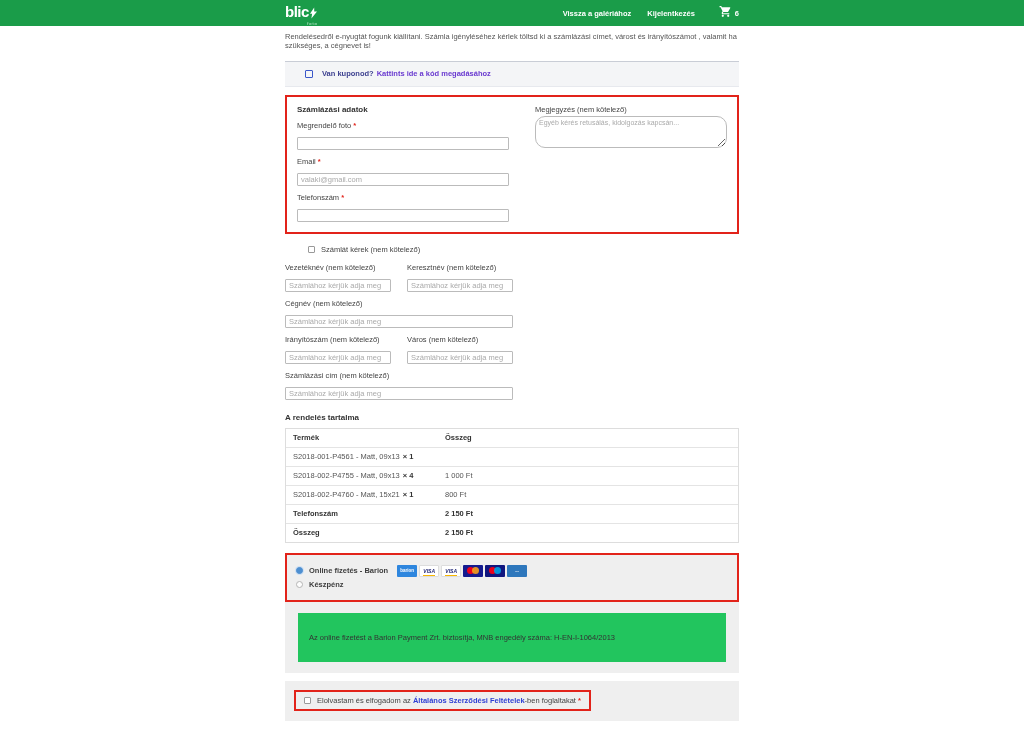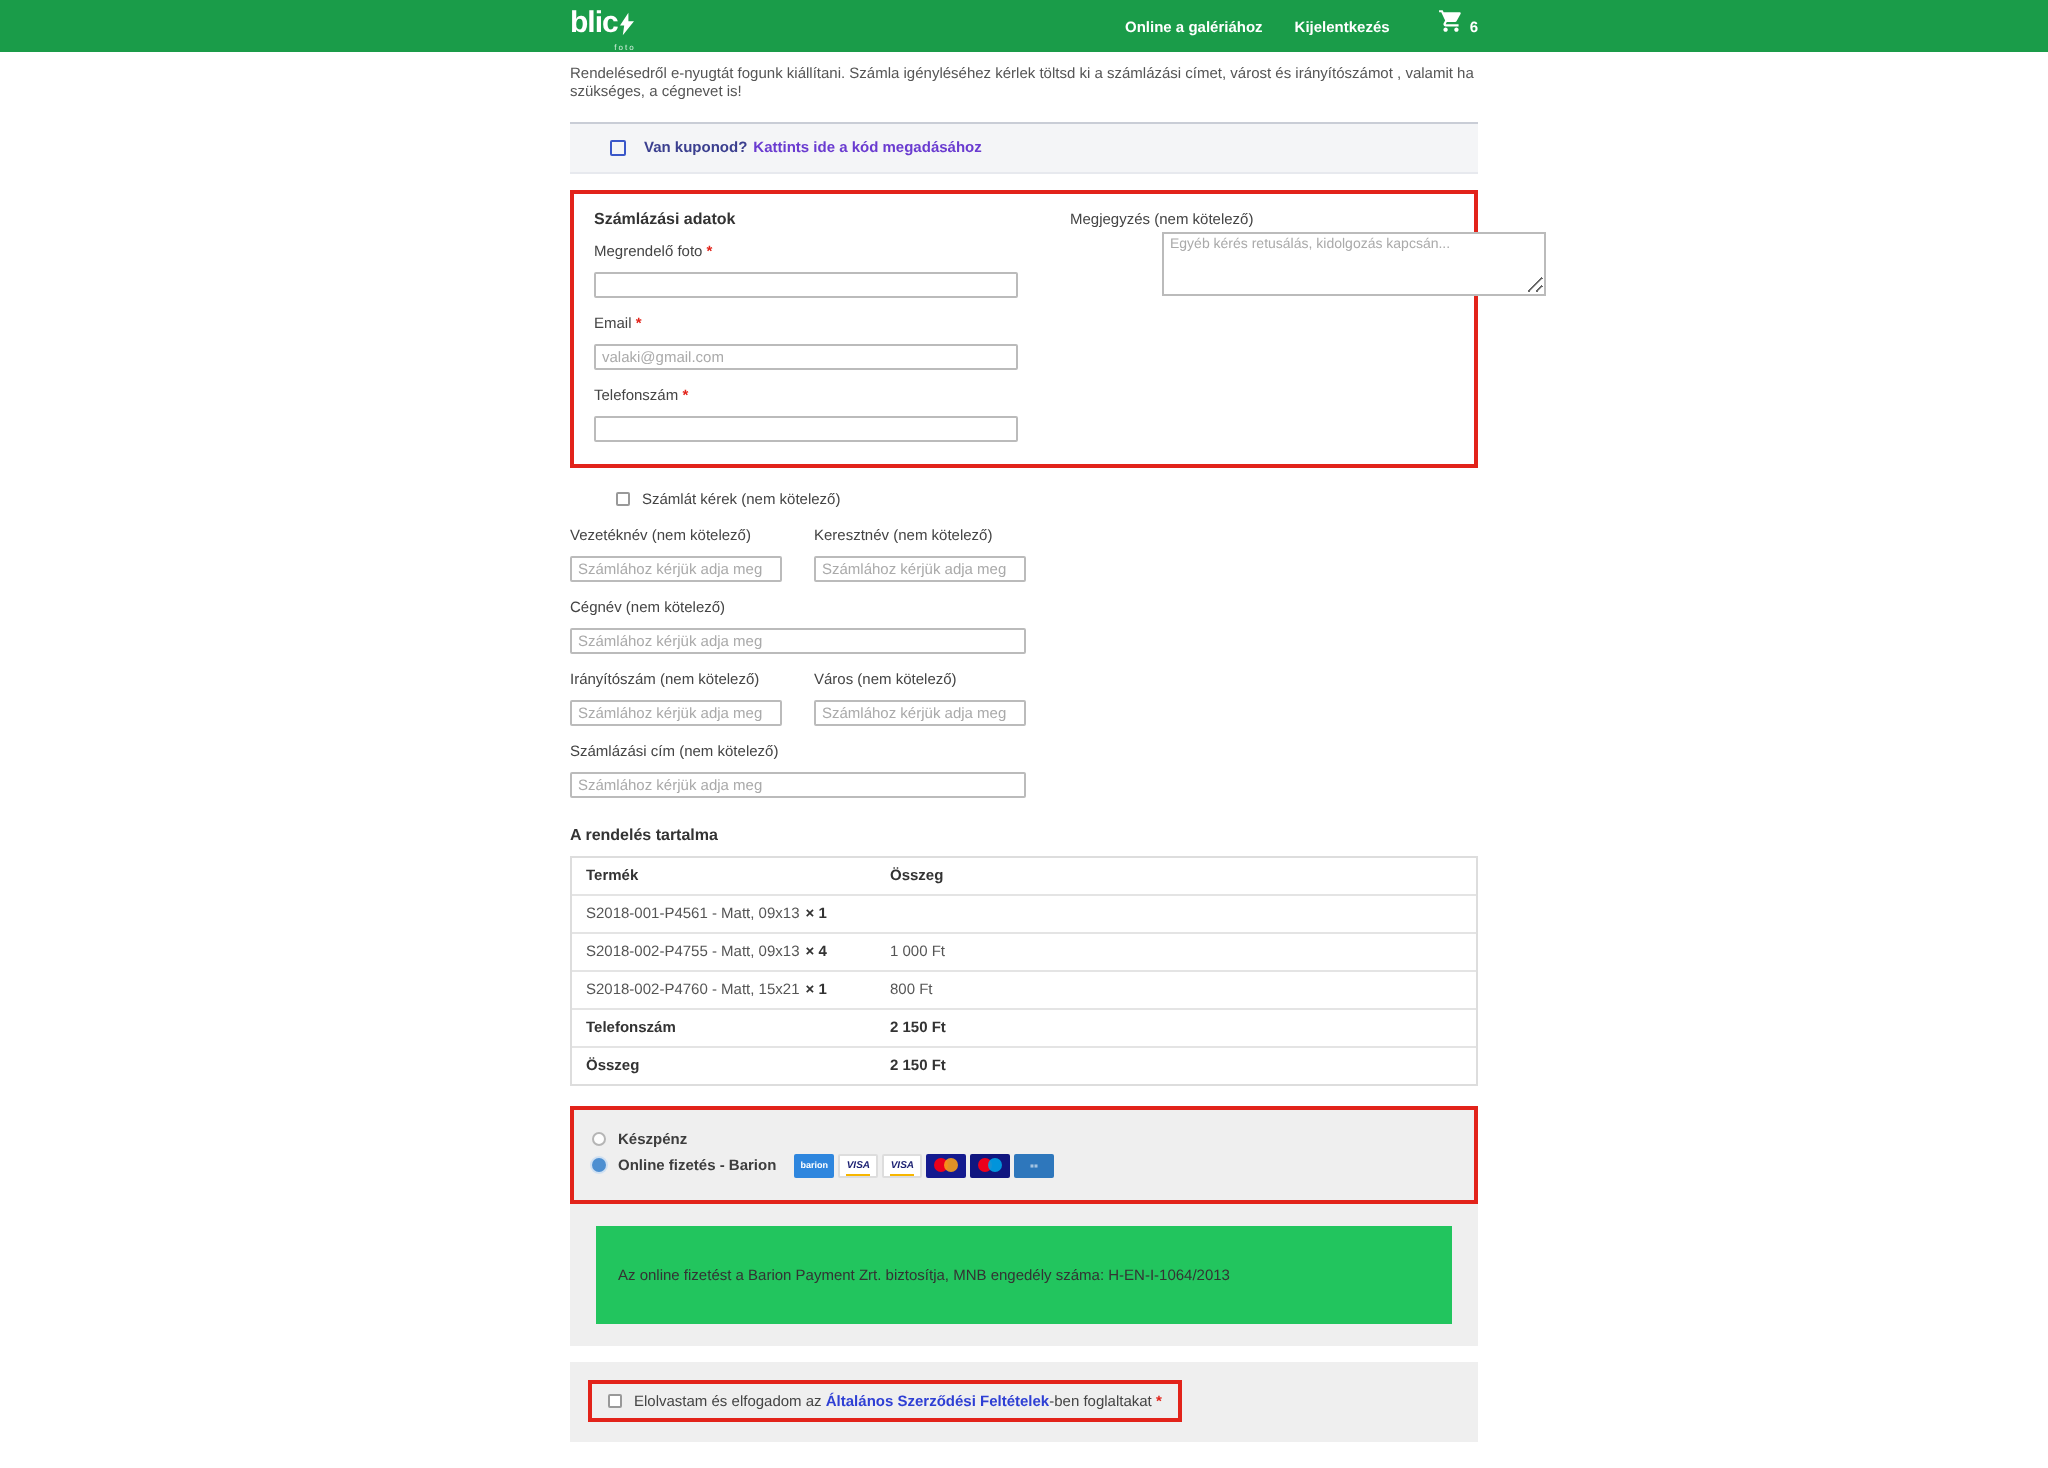--- a/index.html
+++ b/index.html
@@ -32,22 +32,22 @@
 
   .billing-box { border:2px solid #e2231a; margin-top:8px; padding:8px 10px 10px; display:flex; gap:26px; }
   .billing-left { width:212px; }
   .billing-right { flex:1; }
   .section-title { font-size:8px; font-weight:bold; color:#333; margin-bottom:4px; }
   .field-label { font-size:7.5px; color:#444; margin:7px 0 2px; }
   .req { color:#e2231a; font-weight:bold; }
   .text-input { width:100%; height:13px; border:1px solid #bbb; border-radius:1px; padding:1px 3px;
                 font-size:7.5px; color:#555; font-family:inherit; background:#fff; }
   .text-input::placeholder, textarea::placeholder { color:#aaa; }
-  .note-area { width:100%; height:32px; border:1px solid #bbb; border-radius:0; padding:2px 3px;
-               font-size:7px; color:#555; font-family:inherit; resize:both;margin-left:46px; }
+  .note-area { width:100%; height:32px; border:1px solid #bbb; border-radius:10px; padding:2px 3px;
+               font-size:7px; color:#555; font-family:inherit; resize:both; }
 
   .check-row { display:flex; align-items:center; margin:11px 0 2px; cursor:pointer;padding-left:23px; }
   .checkbox { width:7px; height:7px; border:1px solid #999; border-radius:1px; background:#fff; margin-right:6px; flex:0 0 auto; }
   .check-label { font-size:7.5px; color:#444; }
 
   .invoice-grid { width:228px; }
   .two-col { display:flex; gap:16px; }
   .col { width:106px; }
   .full { width:100%; }
 
@@ -100,21 +100,21 @@
     <div class="logo">
       <span class="logo-text">blic</span>
       <span class="logo-bolt">
         <svg width="7" height="12" viewBox="0 0 10 16">
             <path d="M6 0 L0 9 h3 L2 16 L10 6 H6 Z" fill="#fff"></path>
           </svg>
       </span>
       <span class="logo-sub">foto</span>
     </div>
     <div class="header-nav">
-      <a class="header-link">Online a galériához</a>
+      <a class="header-link">Vissza a galériához</a>
       <a class="header-link">Kijelentkezés</a>
       <div class="cart">
         <span>
           <svg width="13" height="13" viewBox="0 0 24 24" fill="#fff">
               <path d="M17 18c-1.1 0-2 .9-2 2s.9 2 2 2 2-.9 2-2-.9-2-2-2zM1 2v2h2l3.6 7.6-1.4 2.4c-.1.3-.2.6-.2 1 0 1.1.9 2 2 2h12v-2H7.4c-.1 0-.2-.1-.2-.2v-.1l.9-1.7h7.4c.7 0 1.4-.4 1.7-1l3.6-6.5c.1-.2.2-.4.2-.5 0-.6-.4-1-1-1H5.2L4.3 2H1zm6 16c-1.1 0-2 .9-2 2s.9 2 2 2 2-.9 2-2-.9-2-2-2z"></path>
             </svg>
         </span>
         <span class="cart-count">6</span>
       </div>
     </div>
@@ -222,24 +222,20 @@
 
       <div class="t-row bold-row">
         <div class="c1">Összeg</div>
         <div class="c2">2 150 Ft</div>
       </div>
     </div>
 
     <div class="pay-box">
       <div class="pay-options">
         <div class="pay-opt">
-          <span class="radio"></span>
-          <span class="pay-opt-label">Készpénz</span>
-        </div>
-        <div class="pay-opt">
           <span class="radio on"></span>
           <span class="pay-opt-label">Online fizetés - Barion</span>
           <span class="cards">
             <span class="chip chip-barion">barion</span>
             <span class="chip chip-visa">
                 <span class="visa-word">VISA</span>
                 <span class="visa-bar"></span>
               </span>
             <span class="chip chip-visa">
                 <span class="visa-word">VISA</span>
@@ -249,20 +245,24 @@
                 <span class="cir1"></span>
                 <span class="cir2"></span>
               </span>
             <span class="chip chip-maestro">
                 <span class="cir1"></span>
                 <span class="cir2"></span>
               </span>
             <span class="chip chip-amex">≡≡</span>
           </span>
         </div>
+        <div class="pay-opt">
+          <span class="radio"></span>
+          <span class="pay-opt-label">Készpénz</span>
+        </div>
       </div>
       <div class="pay-note">Az online fizetést a Barion Payment Zrt. biztosítja, MNB engedély száma: H-EN-I-1064/2013</div>
     </div>
 
     <div class="terms-box">
       <div class="terms-red">
         <span class="checkbox" style="margin-right:6px"></span>
         <span class="terms-text">
           <span>Elolvastam és elfogadom az </span><a class="terms-link">Általános Szerződési Feltételek</a><span>-ben foglaltakat </span><span class="req">*</span>
         </span>

